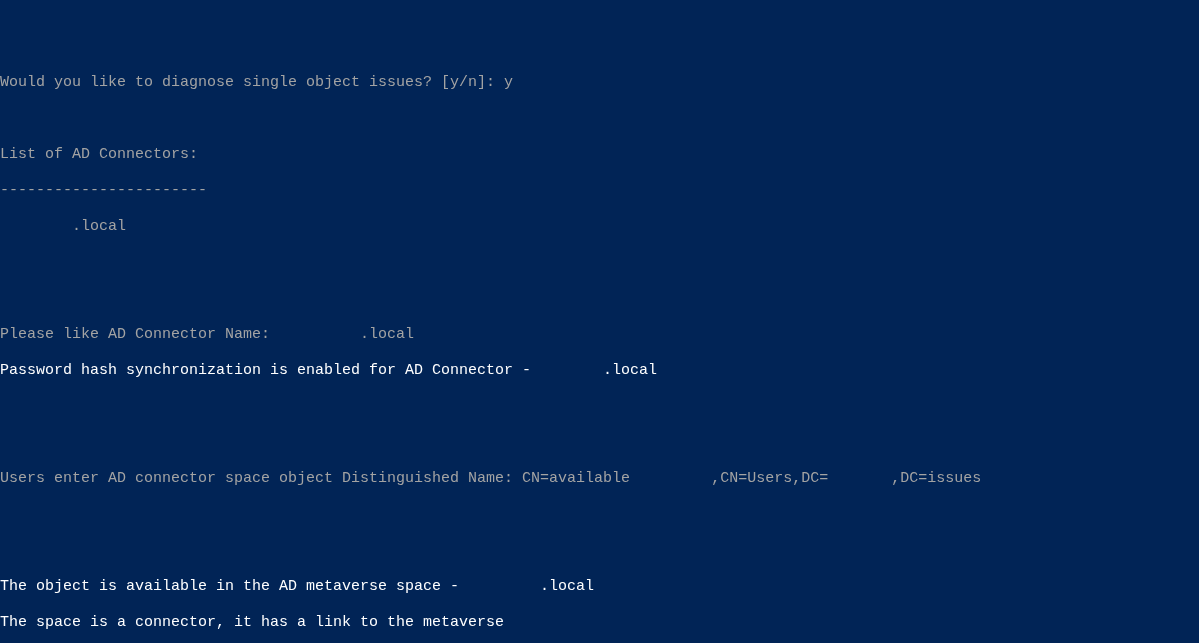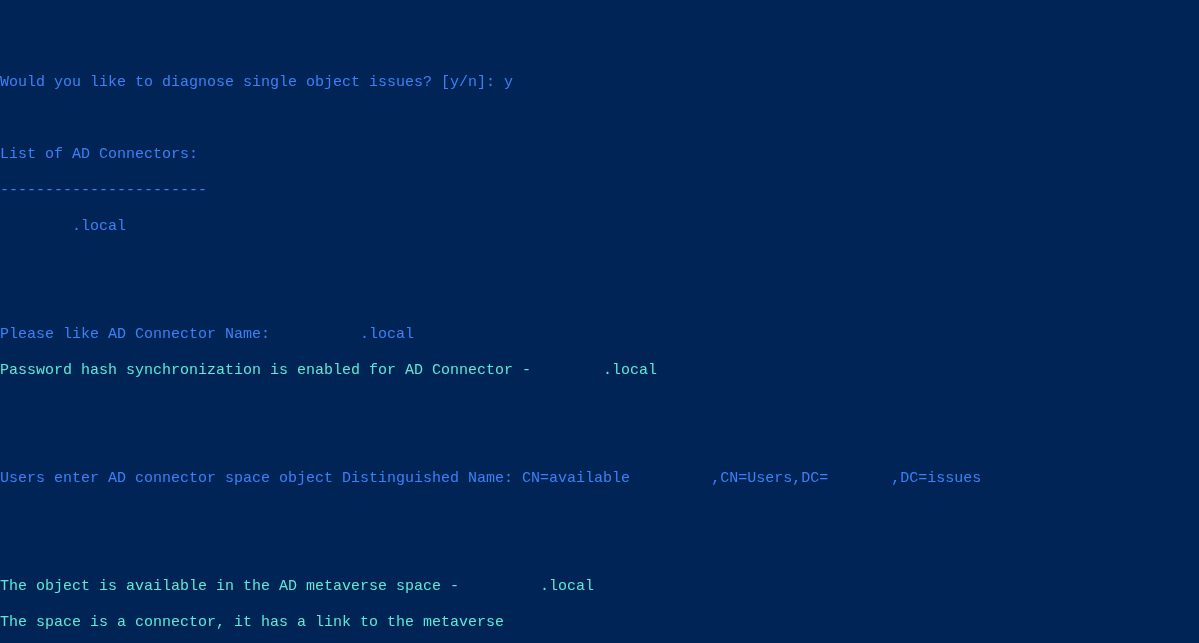--- a/index.html
+++ b/index.html
@@ -17,24 +17,24 @@
       width: 1199px;
       height: 643px;
       overflow: hidden;
       white-space: pre;
     }
     .line {
       display: block;
       min-height: 18px;
     }
     .green {
-      color: #5eead4;
+      color: #ffffff;
     }
     .white {
-      color: #3b82f6;
+      color: #a3a3a3;
     }
   </style>
 </head>
 <body>
 
 
 
 <span class="line white"><span>Would you like to diagnose single object issues? [y/n]: </span><span>y</span></span>
 <span class="line"> </span>
 <span class="line white">List of AD Connectors:</span>

